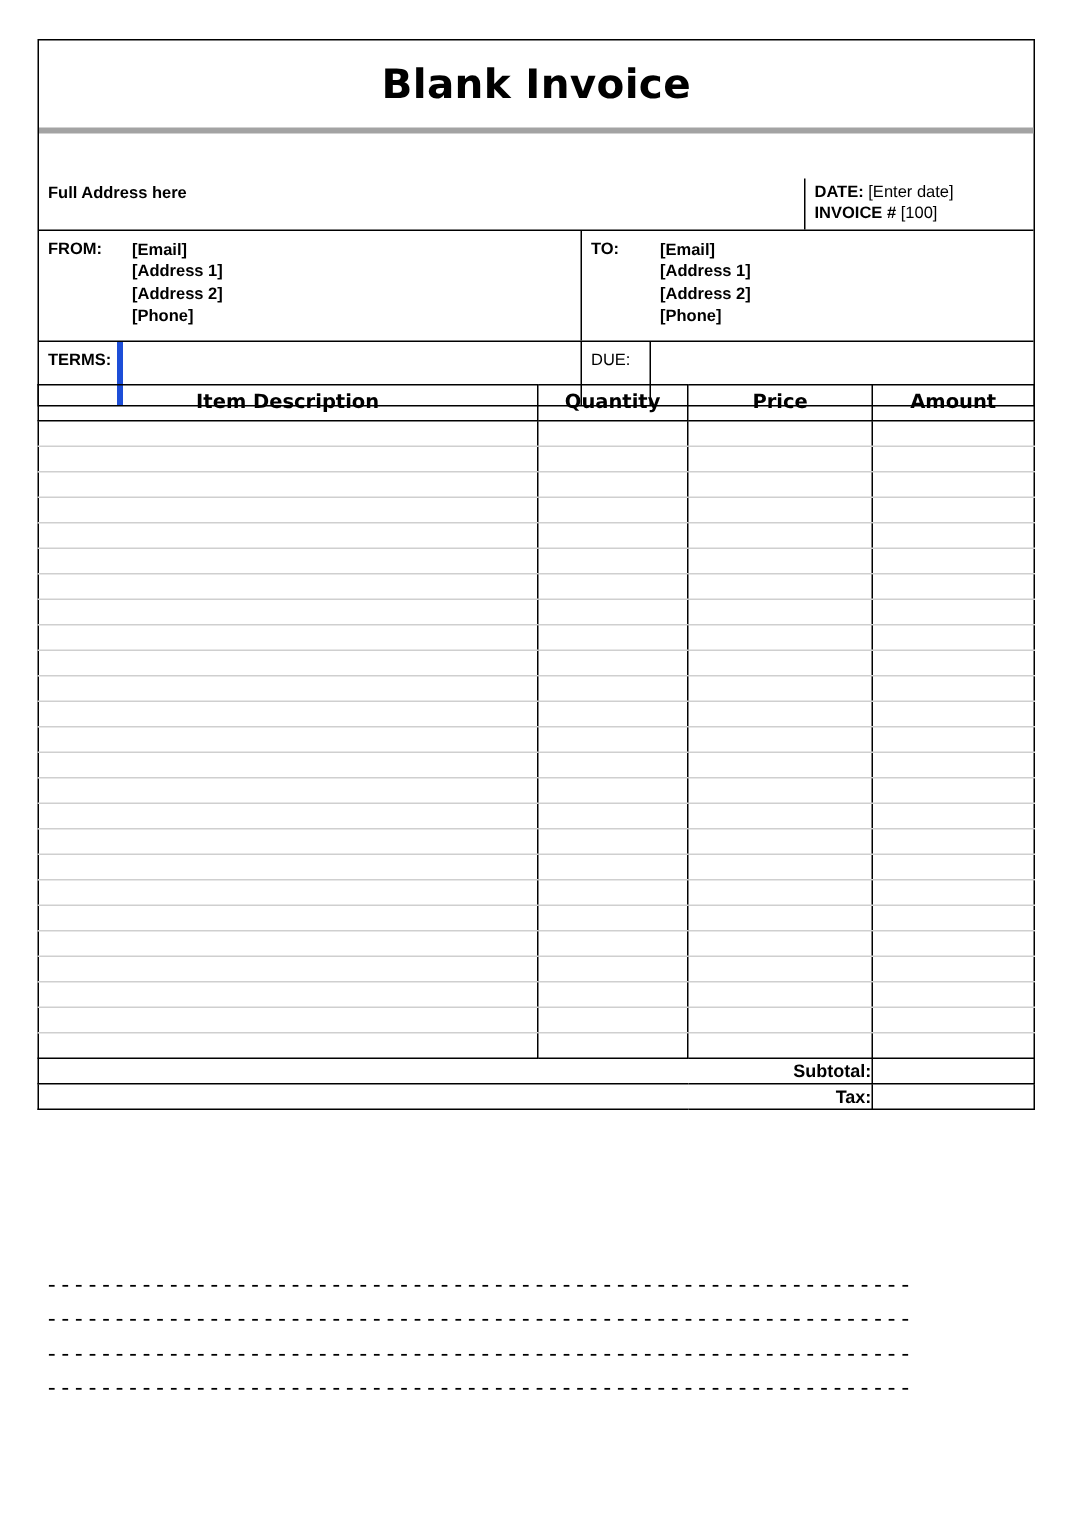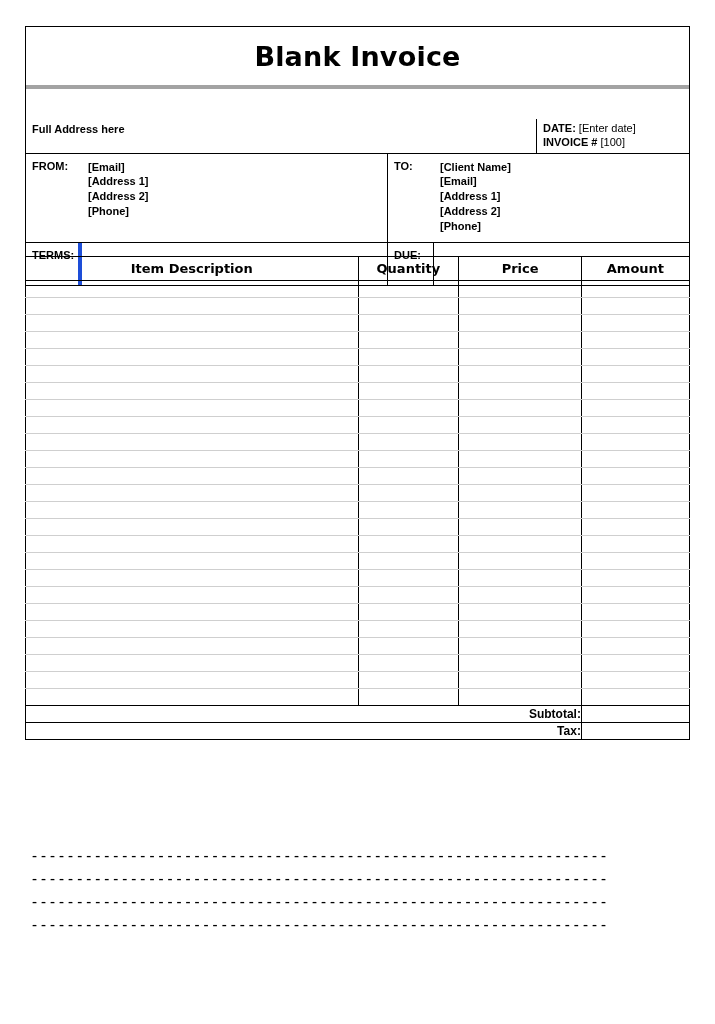--- a/index.html
+++ b/index.html
@@ -120,21 +120,21 @@
     border-right: 4px solid #1d4ed8;
   }
   .terms-body {
     flex: 1 1 auto;
     border-right: 1px solid #000;
   }
   .due-label {
     width: 46px;
     padding: 6px 0 0 6px;
     font-size: 11px;
-    font-weight: bold;
+    font-weight: normal;
     border-right: 1px solid #000;
   }
   .due-body {
     width: 255px;
   }
 
   
   .items-table {
     position: absolute;
     left: 25px;
@@ -241,21 +241,20 @@
         <div class="from-body" style="border-right:none;">
           <div>[Email]</div>
           <div>[Address 1]</div>
           <div>[Address 2]</div>
           <div>[Phone]</div>
         </div>
       </div>
       <div class="to-wrap">
         <div class="to-label">TO:</div>
         <div class="to-body">
-          <div>[Client Name]</div>
           <div>[Email]</div>
           <div>[Address 1]</div>
           <div>[Address 2]</div>
           <div>[Phone]</div>
         </div>
       </div>
     </div>
 
     <div class="terms-row">
       <div class="terms-label">TERMS:</div>

